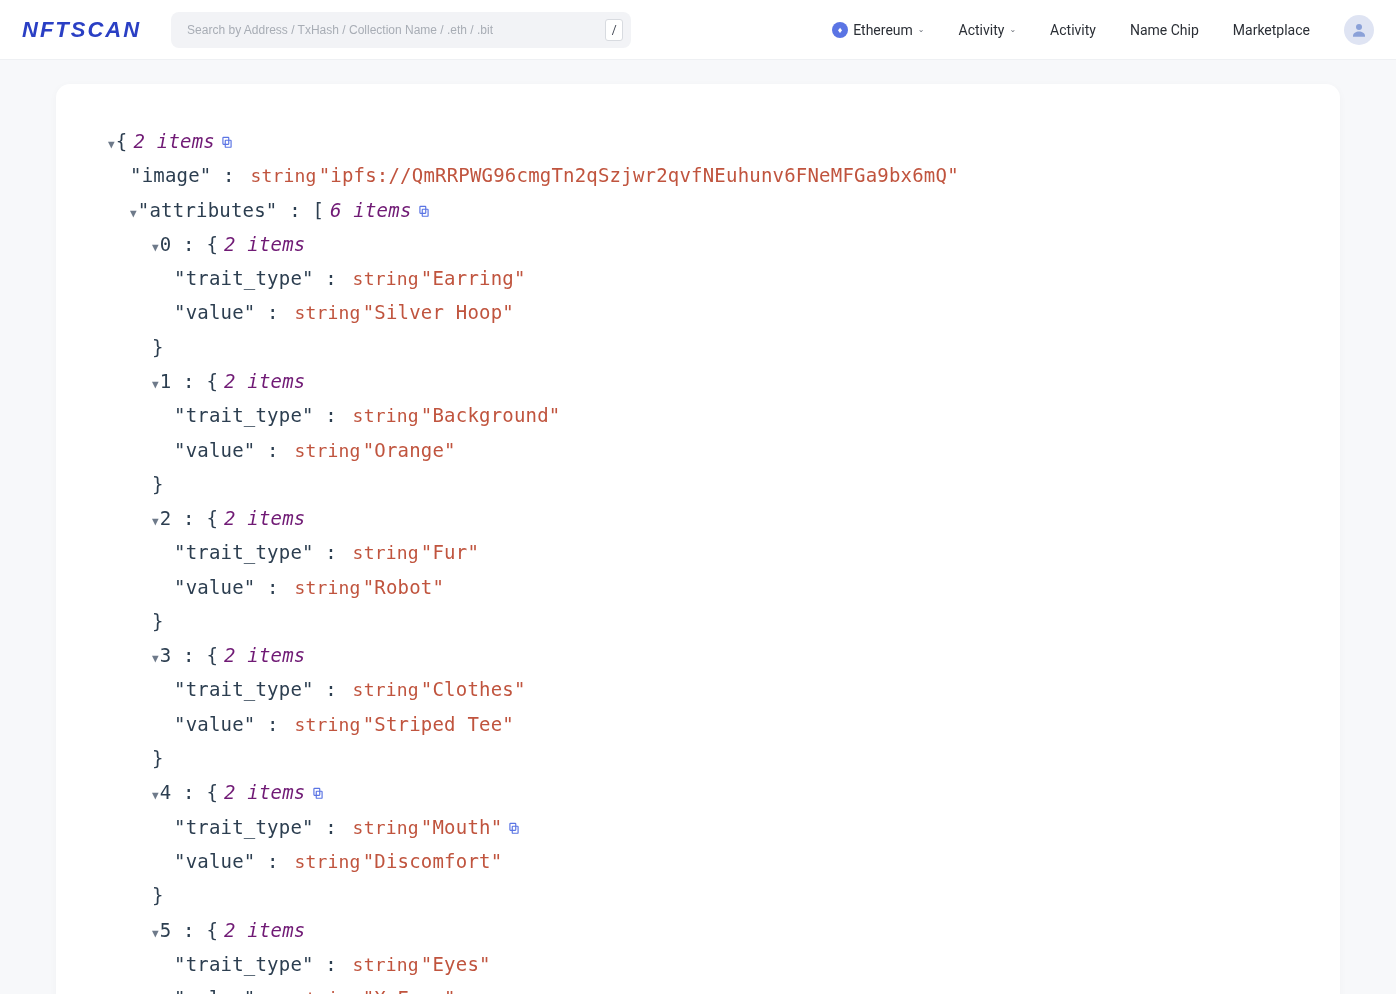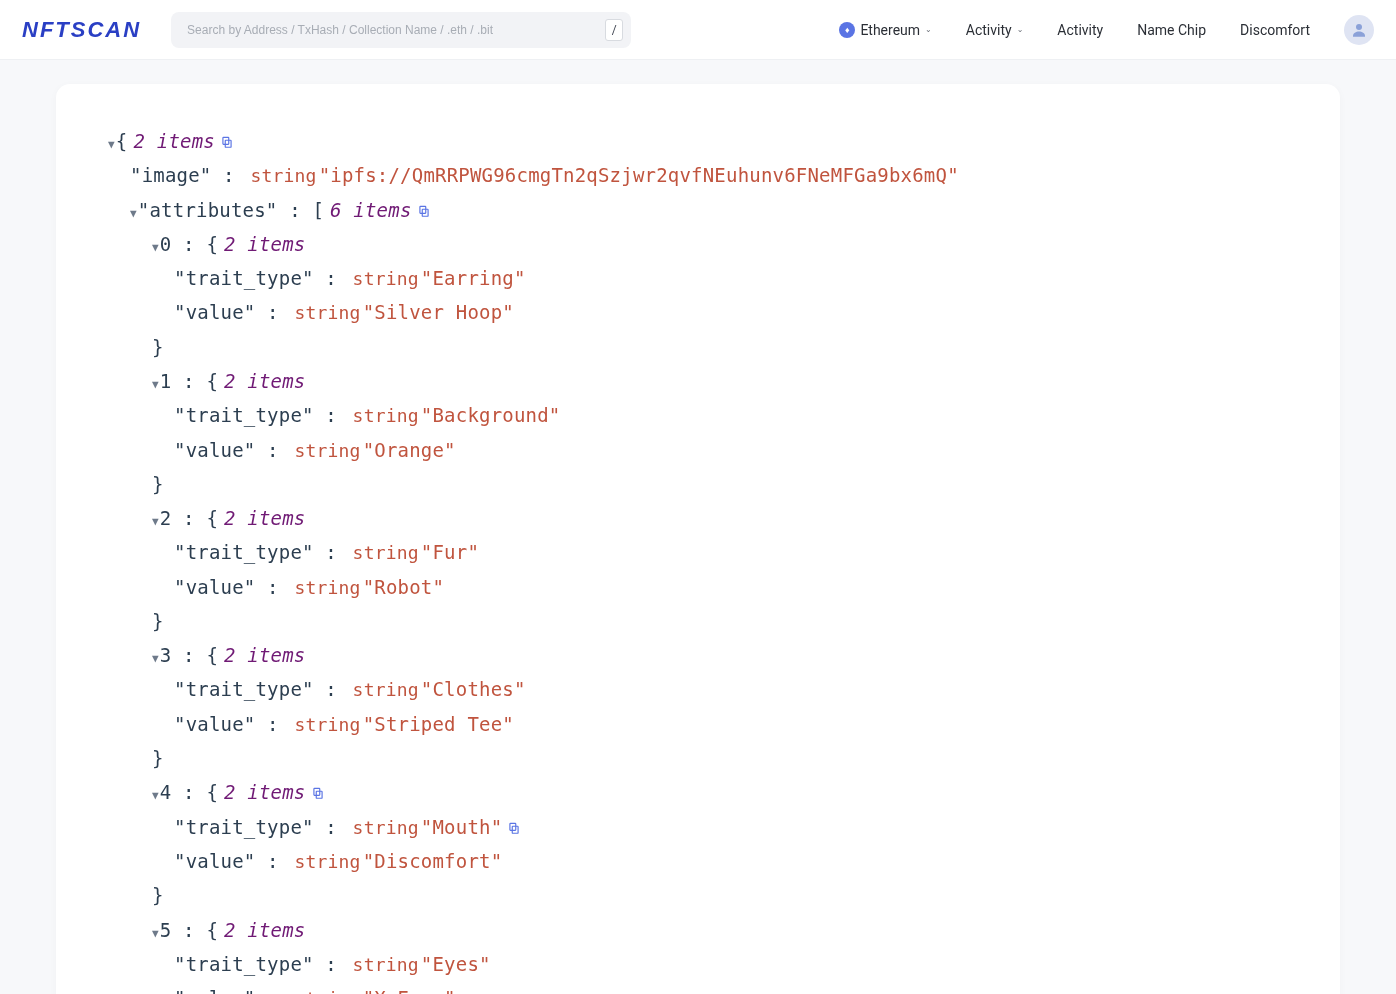--- a/index.html
+++ b/index.html
@@ -154,21 +154,21 @@
       <span class="eth-icon">♦</span>
       <span>Ethereum</span>
       <span class="chev-down">⌄</span>
     </div>
     <div class="nav-item">
       <span>Activity</span>
       <span class="chev-down">⌄</span>
     </div>
     <div class="nav-item">Activity</div>
     <div class="nav-item">Name Chip</div>
-    <div class="nav-item">Discomfort</div>
+    <div class="nav-item">Marketplace</div>
     <div class="avatar-icon">
       <svg width="18" height="18" viewBox="0 0 24 24" fill="currentColor">
           <circle cx="12" cy="8" r="4"></circle>
           <path d="M4 20c0-4 4-6 8-6s8 2 8 6v1H4v-1z"></path>
         </svg>
     </div>
   </div>
 </div>
 
 <div class="panel">

